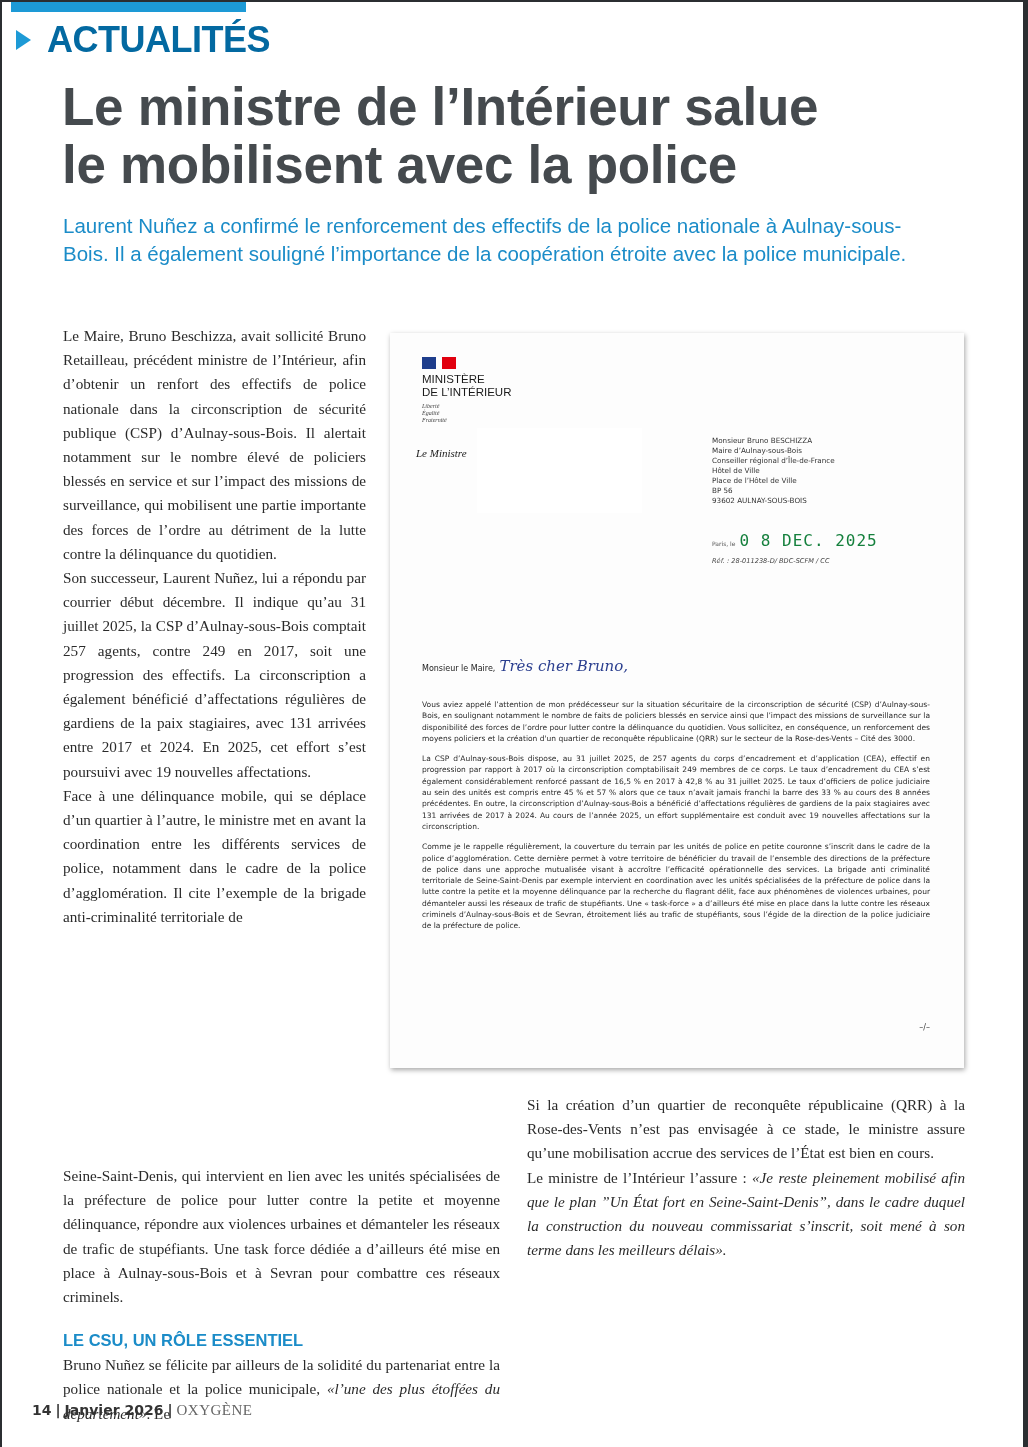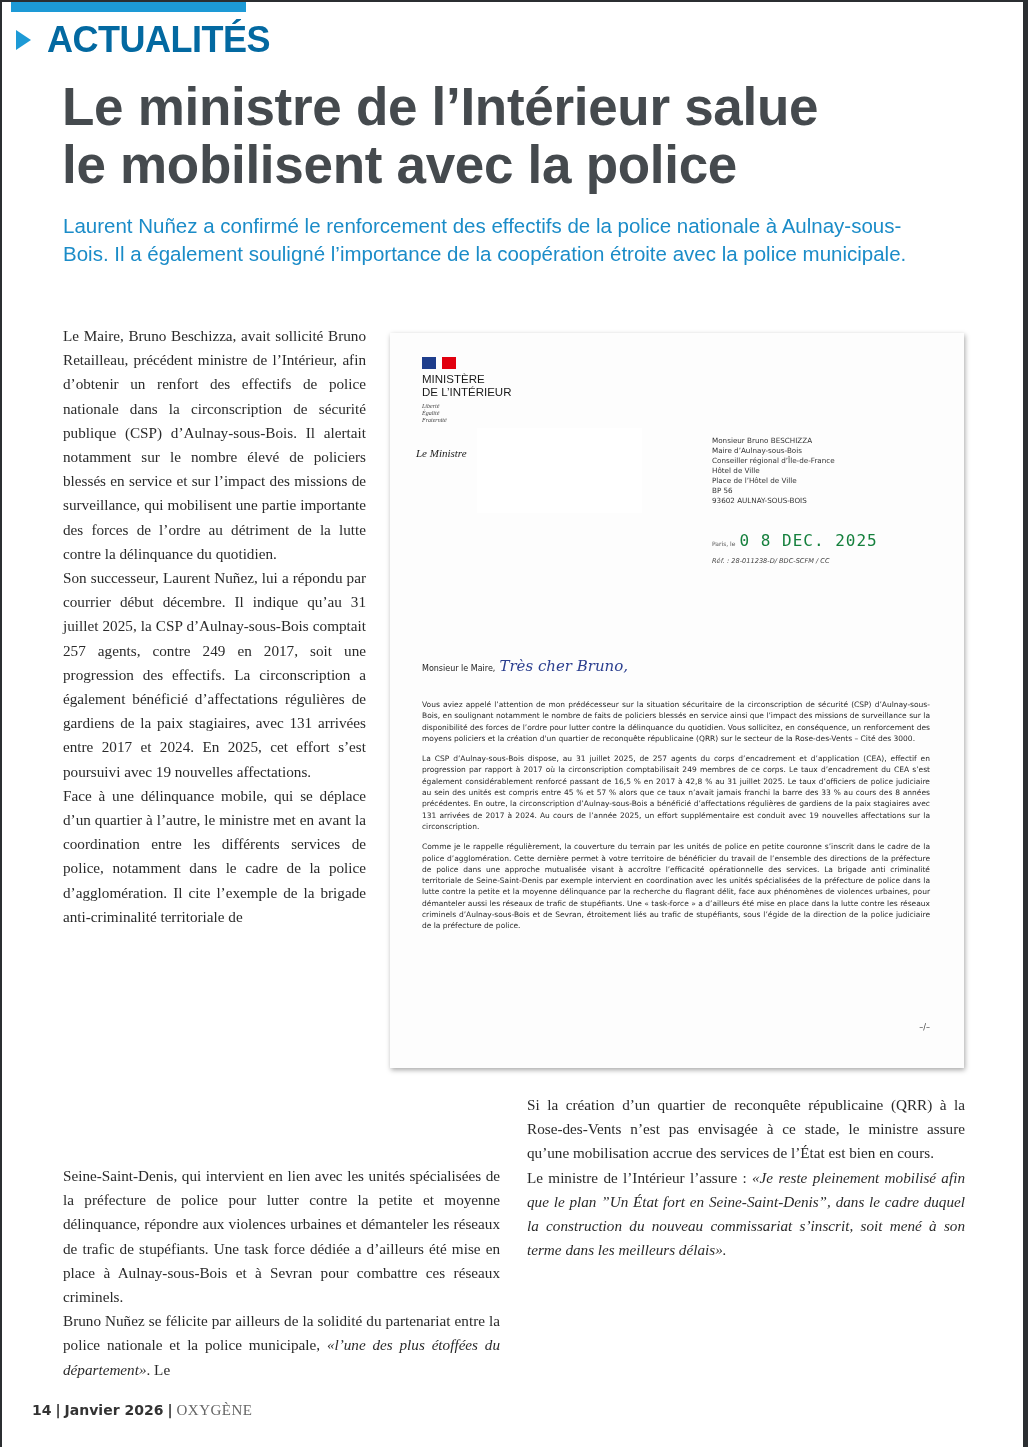--- a/index.html
+++ b/index.html
@@ -181,20 +181,21 @@
     <div class="letter-body">
       <p>Vous aviez appelé l’attention de mon prédécesseur sur la situation sécuritaire de la circonscription de sécurité (CSP) d’Aulnay-sous-Bois, en soulignant notamment le nombre de faits de policiers blessés en service ainsi que l’impact des missions de surveillance sur la disponibilité des forces de l’ordre pour lutter contre la délinquance du quotidien. Vous sollicitez, en conséquence, un renforcement des moyens policiers et la création d'un quartier de reconquête républicaine (QRR) sur le secteur de la Rose-des-Vents – Cité des 3000.</p>
       <p>La CSP d’Aulnay-sous-Bois dispose, au 31 juillet 2025, de 257 agents du corps d’encadrement et d’application (CEA), effectif en progression par rapport à 2017 où la circonscription comptabilisait 249 membres de ce corps. Le taux d’encadrement du CEA s’est également considérablement renforcé passant de 16,5 % en 2017 à 42,8 % au 31 juillet 2025. Le taux d’officiers de police judiciaire au sein des unités est compris entre 45 % et 57 % alors que ce taux n’avait jamais franchi la barre des 33 % au cours des 8 années précédentes. En outre, la circonscription d’Aulnay-sous-Bois a bénéficié d’affectations régulières de gardiens de la paix stagiaires avec 131 arrivées de 2017 à 2024. Au cours de l’année 2025, un effort supplémentaire est conduit avec 19 nouvelles affectations sur la circonscription.</p>
       <p>Comme je le rappelle régulièrement, la couverture du terrain par les unités de police en petite couronne s’inscrit dans le cadre de la police d’agglomération. Cette dernière permet à votre territoire de bénéficier du travail de l’ensemble des directions de la préfecture de police dans une approche mutualisée visant à accroître l’efficacité opérationnelle des services. La brigade anti criminalité territoriale de Seine-Saint-Denis par exemple intervient en coordination avec les unités spécialisées de la préfecture de police dans la lutte contre la petite et la moyenne délinquance par la recherche du flagrant délit, face aux phénomènes de violences urbaines, pour démanteler aussi les réseaux de trafic de stupéfiants. Une « task-force » a d’ailleurs été mise en place dans la lutte contre les réseaux criminels d’Aulnay-sous-Bois et de Sevran, étroitement liés au trafic de stupéfiants, sous l’égide de la direction de la police judiciaire de la préfecture de police.</p>
     </div>
     <div class="continued">–/–</div>
   </div>
 
   <div class="col-full-left">
     <p class="body-text">Seine-Saint-Denis, qui intervient en lien avec les unités spécialisées de la préfecture de police pour lutter contre la petite et moyenne délinquance, répondre aux violences urbaines et démanteler les réseaux de trafic de stupéfiants. Une task force dédiée a d’ailleurs été mise en place à Aulnay-sous-Bois et à Sevran pour combattre ces réseaux criminels.</p>
+    <h3 class="subheading">LE CSU, UN RÔLE ESSENTIEL</h3>
     <p class="body-text"><span>Bruno Nuñez se félicite par ailleurs de la solidité du partenariat entre la police nationale et la police municipale, </span><span class="italic">«l’une des plus étoffées du département»</span><span>. Le</span></p>
   </div>
 
   <div class="col-right">
     <p class="body-text">Si la création d’un quartier de reconquête républicaine (QRR) à la Rose-des-Vents n’est pas envisagée à ce stade, le ministre assure qu’une mobilisation accrue des services de l’État est bien en cours.</p>
     <p class="body-text"><span>Le ministre de l’Intérieur l’assure : </span><span class="italic">«Je reste pleinement mobilisé afin que le plan ”Un État fort en Seine-Saint-Denis”, dans le cadre duquel la construction du nouveau commissariat s’inscrit, soit mené à son terme dans les meilleurs délais».</span></p>
   </div>
 
   <div class="footer">
     <span class="bold">14</span>

